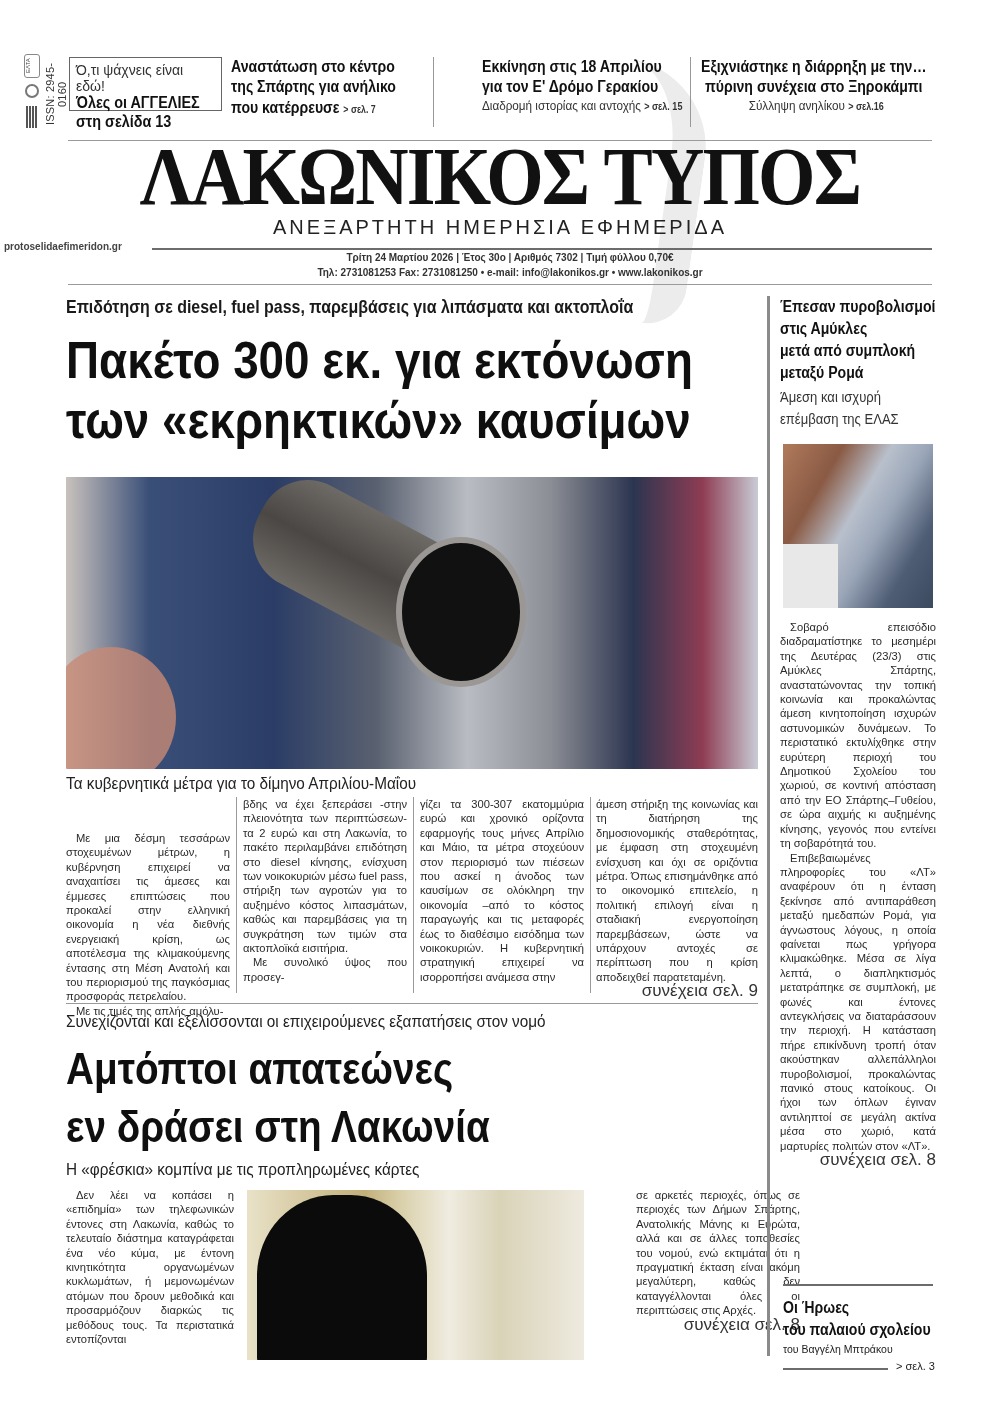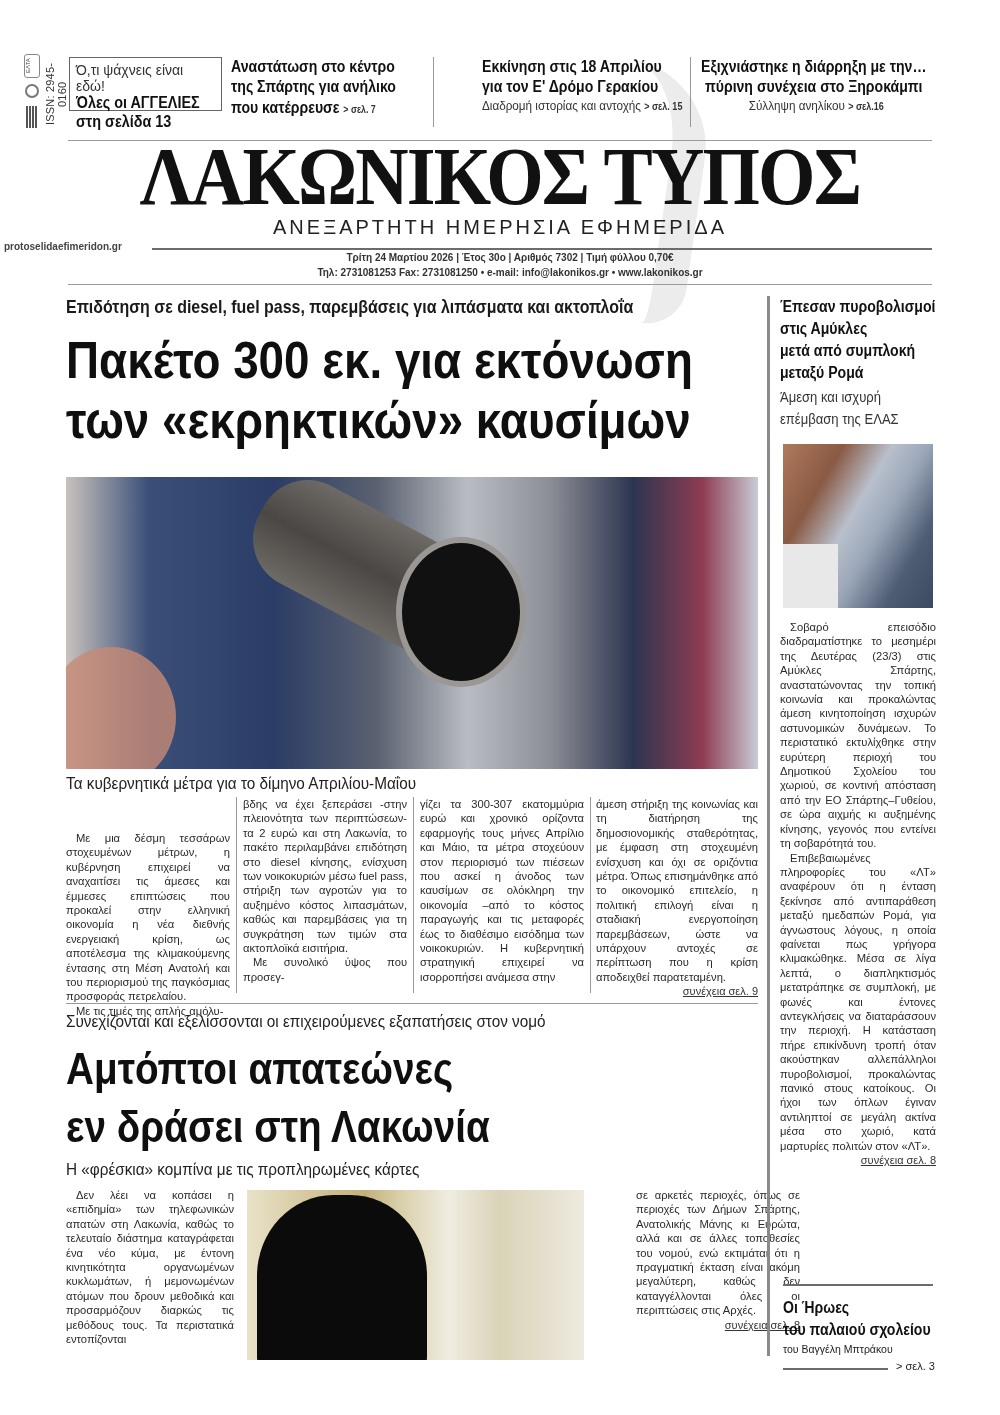--- a/index.html
+++ b/index.html
@@ -46,21 +46,21 @@
 
   .lead-img { left: 66px; top: 477px; width: 692px; height: 292px; overflow: hidden;
     background: linear-gradient(90deg,#c9c2bd 0%,#3a4f78 12%,#2b3d66 30%,#5a6170 45%,#b9bcc2 58%,#8c8e95 70%,#2c3550 82%,#8e3d53 92%,#c8ccd6 100%); }
   .nozzle { position: absolute; left: 180px; top: 40px; width: 260px; height: 110px; background: linear-gradient(180deg,#6e6a66,#4a4744 50%,#6e6a66); border-radius: 50px; transform: rotate(28deg); }
   .nozzle-mouth { position: absolute; left: 330px; top: 60px; width: 130px; height: 150px; border-radius: 50%; background: #111; border: 6px solid #9a9794; }
   .hand { position: absolute; left: -20px; top: 170px; width: 130px; height: 140px; border-radius: 50%; background: #c78a75; opacity:.8; }
 
   .subhead { font-size: 17px; color: #222; white-space: nowrap; transform: scaleX(.9); transform-origin: left; }
   .col { font-size: 11.2px; line-height: 14.4px; color: #2a2a2a; text-align: justify; }
   .col p { text-indent: 10px; }
-  .cont { text-align: right; font-size: 11px; color: #333; text-decoration: underline; }
+  .cont { text-align: right; font-size: 17px; color: #333; }
 
   .col-sep { position: absolute; width: 1px; background: #9a9a9a; }
 
   
   .side-bar-line { position: absolute; left: 767px; width: 3px; background: #8a8a8a; }
   .side-h { left: 780px; top: 296px; width: 200px; font-size: 16px; font-weight: bold; line-height: 22px; color: #111; transform: scaleX(.88); transform-origin: left; white-space: nowrap; }
   .side-s { left: 780px; top: 386px; font-size: 14.5px; line-height: 22px; color: #333; white-space: nowrap; transform: scaleX(.9); transform-origin: left; }
   .side-img { left: 783px; top: 444px; width: 150px; height: 164px; overflow: hidden;
     background: linear-gradient(120deg,#b07a5c 0%,#8a5a44 25%,#b9c0cc 45%,#9aa6b8 60%,#4e5c74 80%,#3c4a60 100%); }
   .side-img .car { position:absolute; left:0; top:100px; width:55px; height:64px; background:#e8e8e8; }
@@ -155,21 +155,21 @@
 <div class="rule-thin" style="left:66px; top:1003px; width:692px;"></div>
 
 <div class="abs subhead" style="left:66px; top:1012px;">Συνεχίζονται και εξελίσσονται οι επιχειρούμενες εξαπατήσεις στον νομό</div>
 <div class="abs headline" style="top:1040px; font-size:44px; line-height:58px;">
   <div>Αμτόπτοι απατεώνες</div>
   <div>εν δράσει στη Λακωνία</div>
 </div>
 <div class="abs subhead" style="left:66px; top:1160px;">Η «φρέσκια» κομπίνα με τις προπληρωμένες κάρτες</div>
 
 <div class="abs col" style="left:66px; top:1188px; width:168px;">
-  <p>Δεν λέει να κοπάσει η «επιδημία» των τηλεφωνικών απατών στη Λακωνία, καθώς το τελευταίο διάστημα καταγράφεται ένα νέο κύμα, με έντονη κινητικότητα οργανωμένων κυκλωμάτων, ή μεμονωμένων ατόμων που δρουν μεθοδικά και προσαρμόζουν διαρκώς τις μεθόδους τους. Τα περιστατικά εντοπίζονται</p>
+  <p>Δεν λέει να κοπάσει η «επιδημία» των τηλεφωνικών έντονες στη Λακωνία, καθώς το τελευταίο διάστημα καταγράφεται ένα νέο κύμα, με έντονη κινητικότητα οργανωμένων κυκλωμάτων, ή μεμονωμένων ατόμων που δρουν μεθοδικά και προσαρμόζουν διαρκώς τις μεθόδους τους. Τα περιστατικά εντοπίζονται</p>
 </div>
 <div class="abs fraud-img">
   <div class="silhouette"></div>
 </div>
 <div class="abs col" style="left:595px; top:1188px; width:164px;margin-left:41px;">
   <p style="text-indent:0">σε αρκετές περιοχές, όπως σε περιοχές των Δήμων Σπάρτης, Ανατολικής Μάνης κι Ευρώτα, αλλά και σε άλλες τοποθεσίες του νομού, ενώ εκτιμάται ότι η πραγματική έκταση είναι ακόμη μεγαλύτερη, καθώς δεν καταγγέλλονται όλες οι περιπτώσεις στις Αρχές.</p>
   <div class="cont">συνέχεια σελ. 8</div>
 </div>
 
 <div class="side-bar-line" style="top:296px; height:1060px;"></div>

